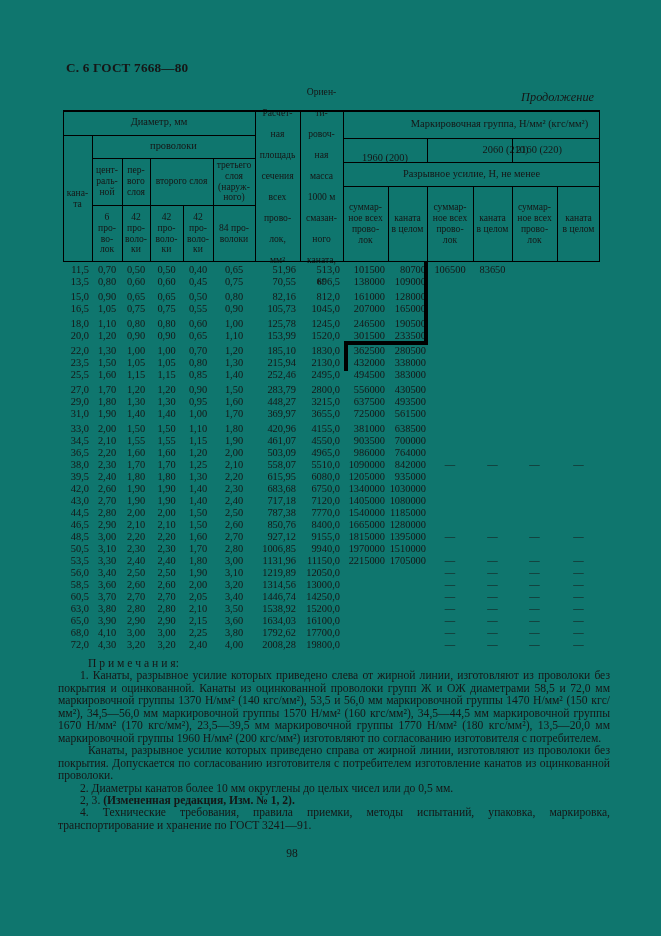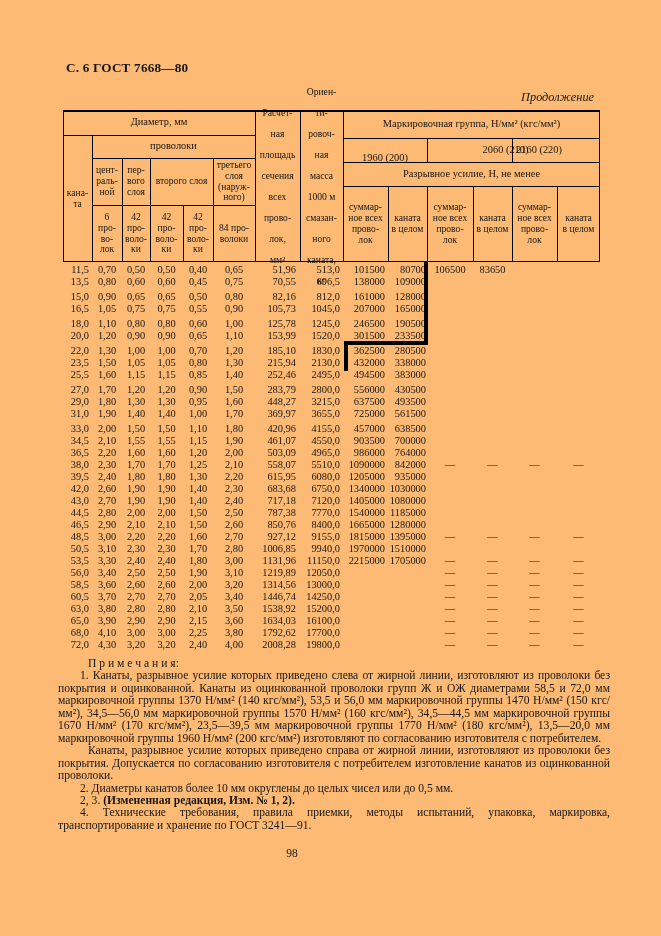--- a/index.html
+++ b/index.html
@@ -1,16 +1,16 @@
 <!DOCTYPE html>
 <html><head>
 <meta charset="utf-8">
 <style>
   html,body{margin:0;padding:0;background:#e8e8e8;}
-  .page{position:relative;width:661px;height:936px;background:#fdba74;
+  .page{position:relative;width:661px;height:936px;background:#0f766e;
         font-family:"Liberation Serif", serif;color:#161616;overflow:hidden;}
   .doc-ref{position:absolute;left:66px;top:60px;font-size:13.2px;font-weight:bold;letter-spacing:.2px;}
   .continuation{position:absolute;right:67px;top:90px;font-size:12.3px;font-style:italic;}
 
   .table-wrap{position:absolute;left:63px;top:110px;width:537px;}
   .thead{position:relative;height:152px;}
   .hcell{position:absolute;display:flex;align-items:center;justify-content:center;
          text-align:center;white-space:pre-line;font-size:9.6px;line-height:10.9px;}
   .hcell.big{font-size:10.4px;}
   .hcell.tall{line-height:21px;}
@@ -22,21 +22,21 @@
   #hc-first{left:59px;top:48px;width:28px;height:47px;}
   #hc-second{left:87px;top:48px;width:63px;height:47px;}
   #hc-third{left:150px;top:48px;width:42px;height:47px;}
   #hc-w6{left:29px;top:95px;width:30px;height:57px;}
   #hc-w42a{left:59px;top:95px;width:28px;height:57px;}
   #hc-w42b{left:87px;top:95px;width:33px;height:57px;}
   #hc-w42c{left:120px;top:95px;width:30px;height:57px;}
   #hc-w84{left:150px;top:95px;width:42px;height:57px;}
   #hc-area{left:192px;top:0;width:45px;height:152px;}
   #hc-mass{left:237px;top:0;width:43px;height:152px;}
-  #hc-group{left:280px;top:0;width:257px;height:28px;}
+  #hc-group{left:280px;top:0;width:257px;height:28px;padding-left:28px;}
   #hc-g1960{left:280px;top:36px;width:84px;height:24px;}
   #hc-g2060{left:364px;top:28px;width:85px;height:24px;padding-left:36px;}
   #hc-g2160{left:428px;top:28px;width:96px;height:24px;}
   #hc-break{left:280px;top:52px;width:257px;height:24px;}
   #hc-sum1{left:280px;top:76px;width:45px;height:76px;}
   #hc-whole1{left:325px;top:76px;width:39px;height:76px;}
   #hc-sum2{left:364px;top:76px;width:46px;height:76px;}
   #hc-whole2{left:410px;top:76px;width:39px;height:76px;}
   #hc-sum3{left:449px;top:76px;width:45px;height:76px;}
   #hc-whole3{left:494px;top:76px;width:43px;height:76px;}
@@ -370,21 +370,21 @@
         </div>
         <div class="trow gap">
           <div class="cell r p3">33,0</div>
           <div class="cell c">2,00</div>
           <div class="cell c">1,50</div>
           <div class="cell c">1,50</div>
           <div class="cell c">1,10</div>
           <div class="cell c">1,80</div>
           <div class="cell r p4">420,96</div>
           <div class="cell r p3">4155,0</div>
-          <div class="cell r p3">457000</div>
+          <div class="cell r p3">381000</div>
           <div class="cell r p1">638500</div>
           <div class="cell c"></div>
           <div class="cell c"></div>
           <div class="cell c"></div>
           <div class="cell c"></div>
         </div>
         <div class="trow">
           <div class="cell r p3">34,5</div>
           <div class="cell c">2,10</div>
           <div class="cell c">1,55</div>

